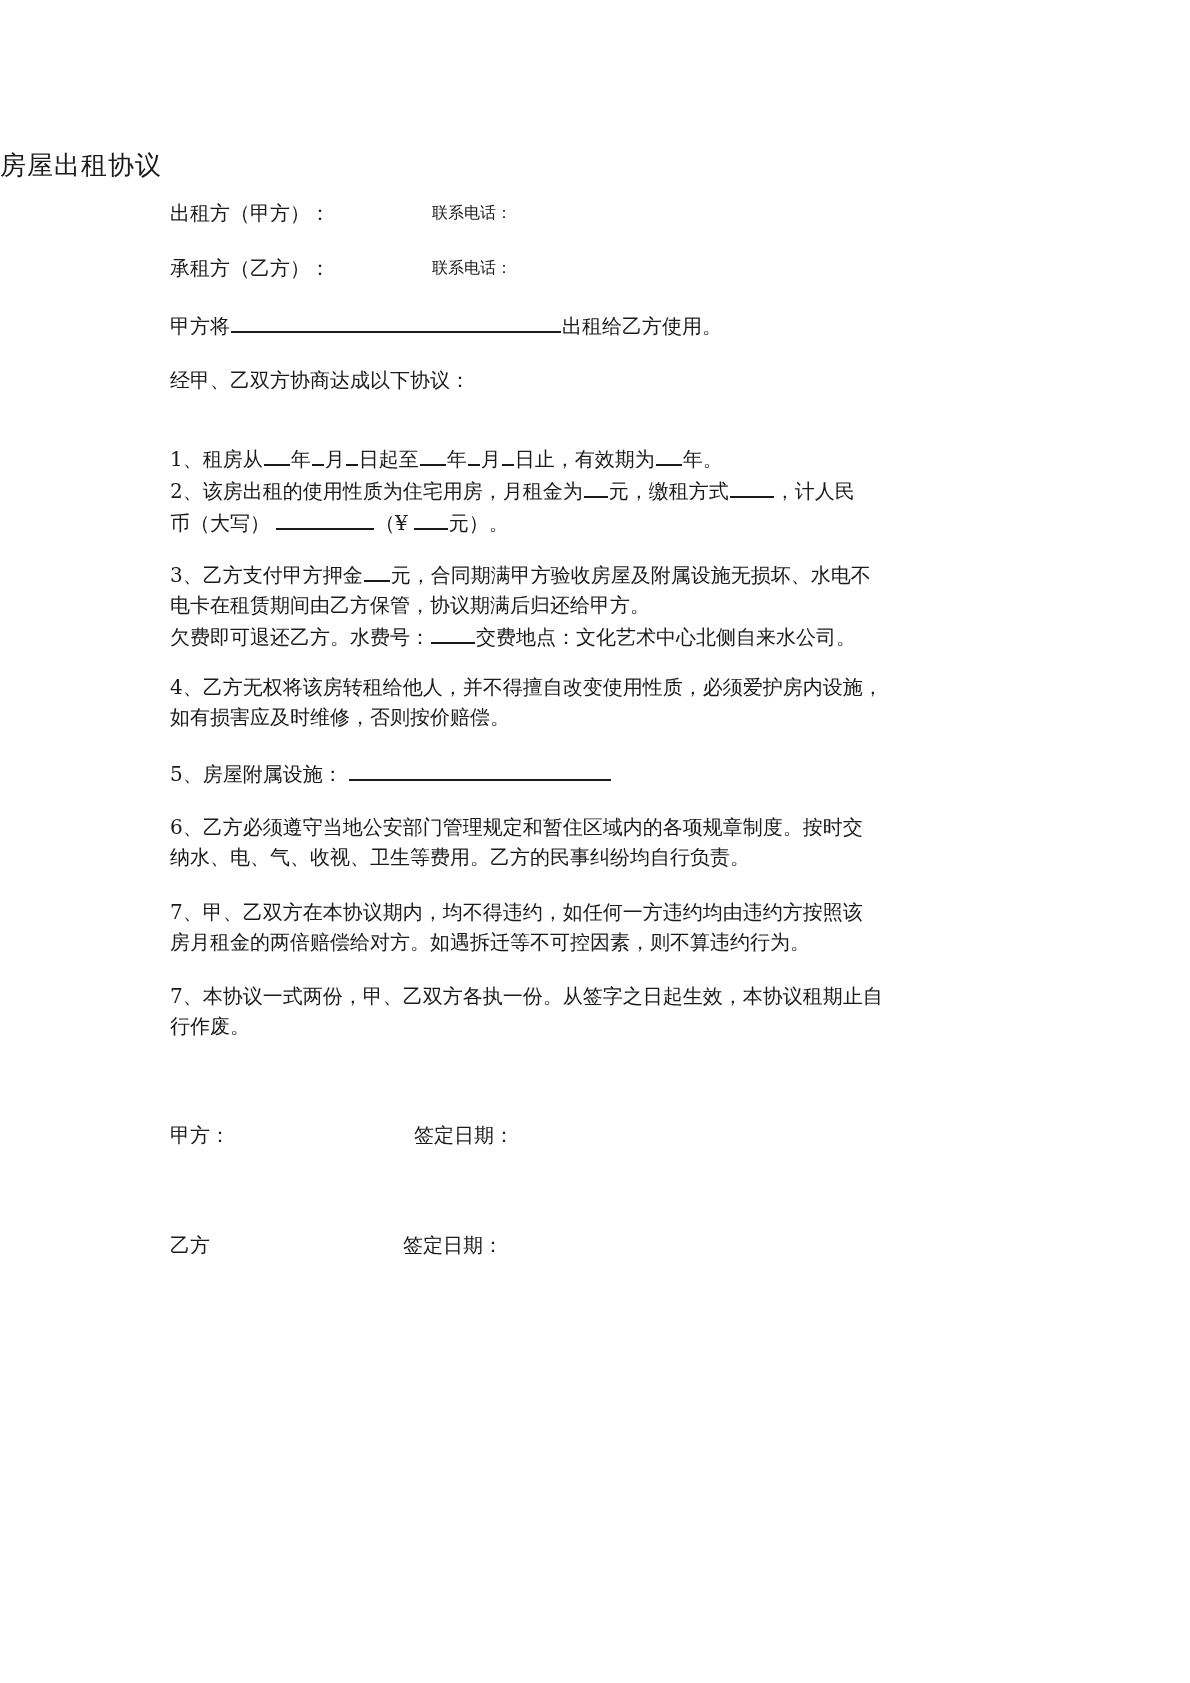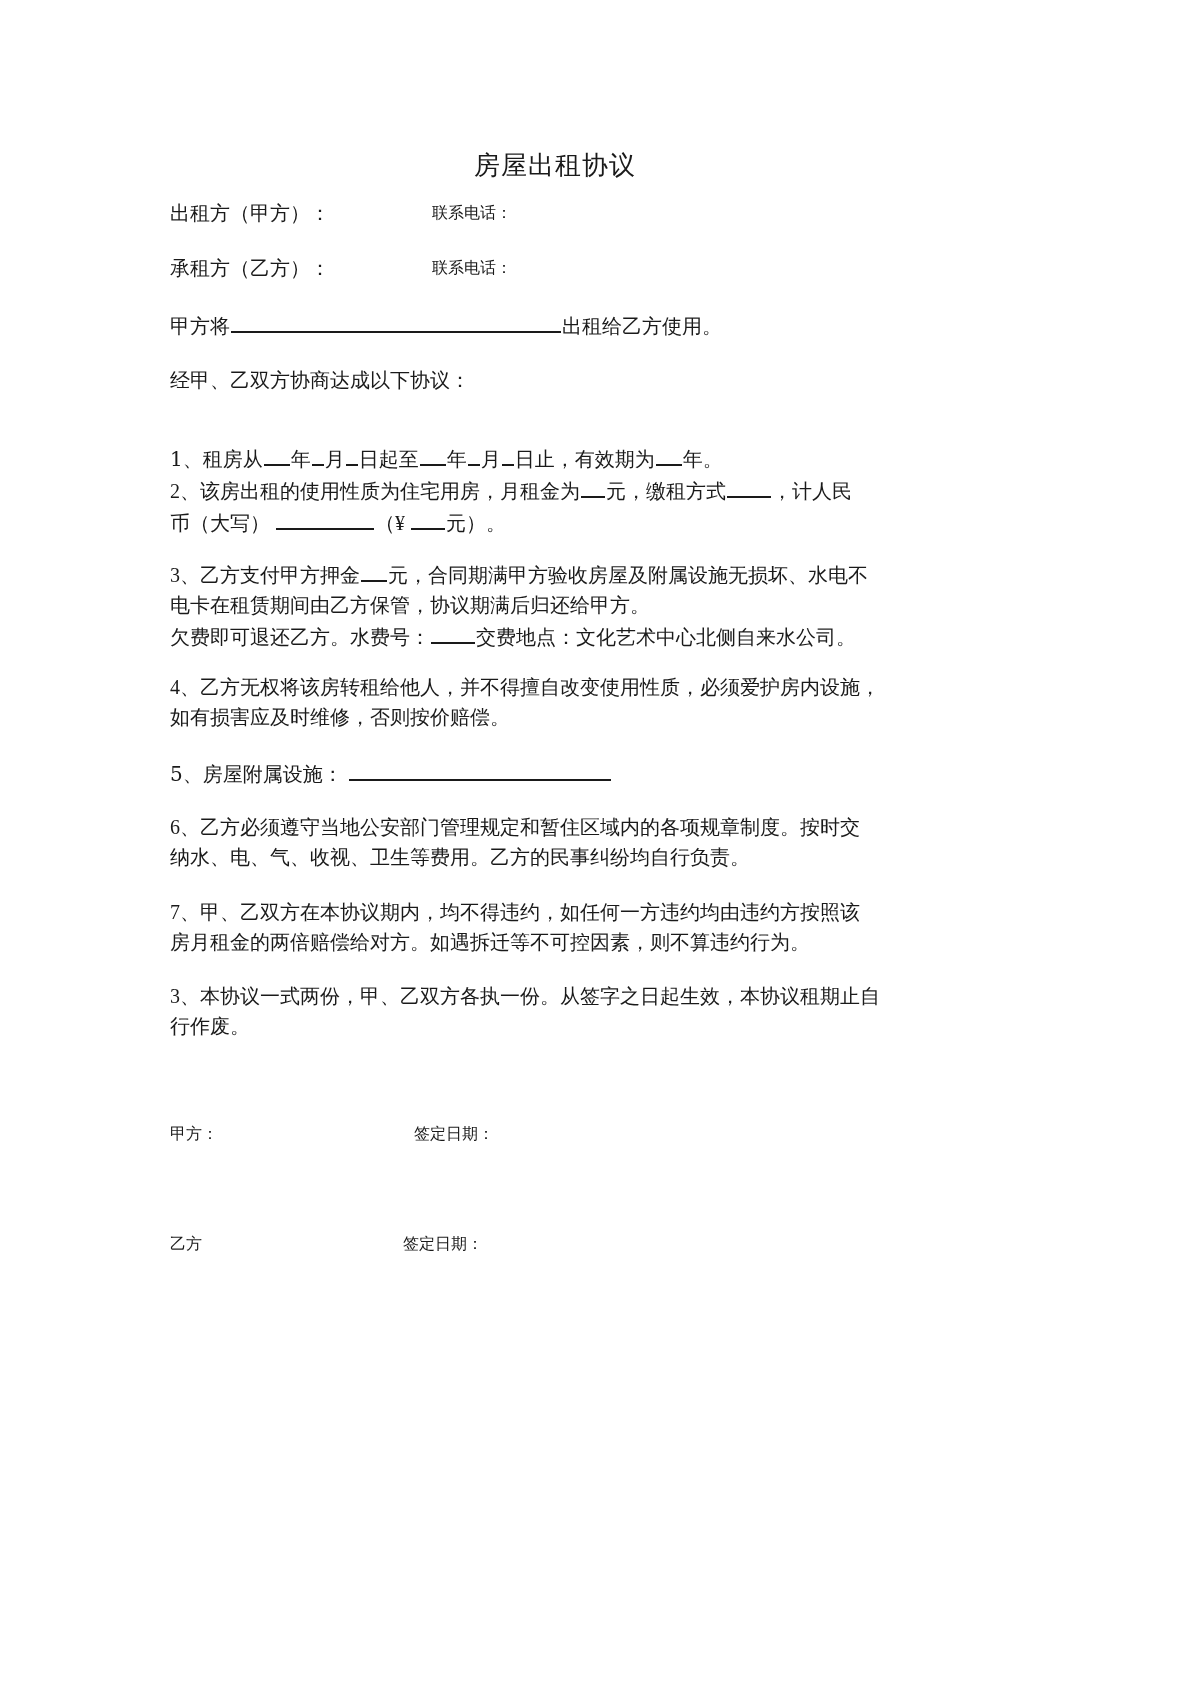--- a/index.html
+++ b/index.html
@@ -20,21 +20,21 @@
       left: 0; top: 0;
       width: 1190px;
       height: 1683px;
       background: #ffffff;
     }
     .title {
       position: absolute;
       top: 148px;
       left: 0;
       width: 1110px;
-      text-align: center;
+      text-align: left;
       font-family: Liberation Serif, serif;
       font-size: 26px;
       letter-spacing: 1px;
       color: #1a1a1a;
     }
     .line {
       position: absolute;
       left: 170px;
       font-size: 20px;
       line-height: 30px;
@@ -43,42 +43,40 @@
     .para {
       position: absolute;
       left: 170px;
       width: 780px;
       font-size: 20px;
       line-height: 30px;
     }
     .para .row {
       display: block;
       white-space: nowrap;
-      font-family: Liberation Serif, serif;
     }
     .blank {
       display: inline-block;
       border-bottom: 2px solid #1a1a1a;
       height: 22px;
       vertical-align: baseline;
       margin: 0 1px;
     }
     .contact-label {
       position: absolute;
       left: 432px;
       font-size: 16px;
       line-height: 30px;
       white-space: nowrap;
     }
     .sig-label {
       position: absolute;
-      font-size: 16px;
+      font-size: 20px;
       line-height: 30px;
       white-space: nowrap;
-      font-family: Liberation Mono, monospace;
     }
   </style>
 </head>
 <body>
 
 <div class="page">
 
   <div class="title">房屋出租协议</div>
 
   <div class="line" style="top:198px;">出租方（甲方）：</div>
@@ -129,21 +127,21 @@
     <span class="row">6、乙方必须遵守当地公安部门管理规定和暂住区域内的各项规章制度。按时交</span>
     <span class="row">纳水、电、气、收视、卫生等费用。乙方的民事纠纷均自行负责。</span>
   </div>
 
   <div class="para" style="top:897px;">
     <span class="row">7、甲、乙双方在本协议期内，均不得违约，如任何一方违约均由违约方按照该</span>
     <span class="row">房月租金的两倍赔偿给对方。如遇拆迁等不可控因素，则不算违约行为。</span>
   </div>
 
   <div class="para" style="top:981px;">
-    <span class="row">3、本协议一式两份，甲、乙双方各执一份。从签字之日起生效，本协议租期止自</span>
+    <span class="row">7、本协议一式两份，甲、乙双方各执一份。从签字之日起生效，本协议租期止自</span>
     <span class="row">行作废。</span>
   </div>
 
   <div class="sig-label" style="left:170px; top:1120px;">甲方：</div>
   <div class="sig-label" style="left:414px; top:1120px;">签定日期：</div>
 
   <div class="sig-label" style="left:170px; top:1230px;">乙方</div>
   <div class="sig-label" style="left:403px; top:1230px;">签定日期：</div>
 
 </div>

